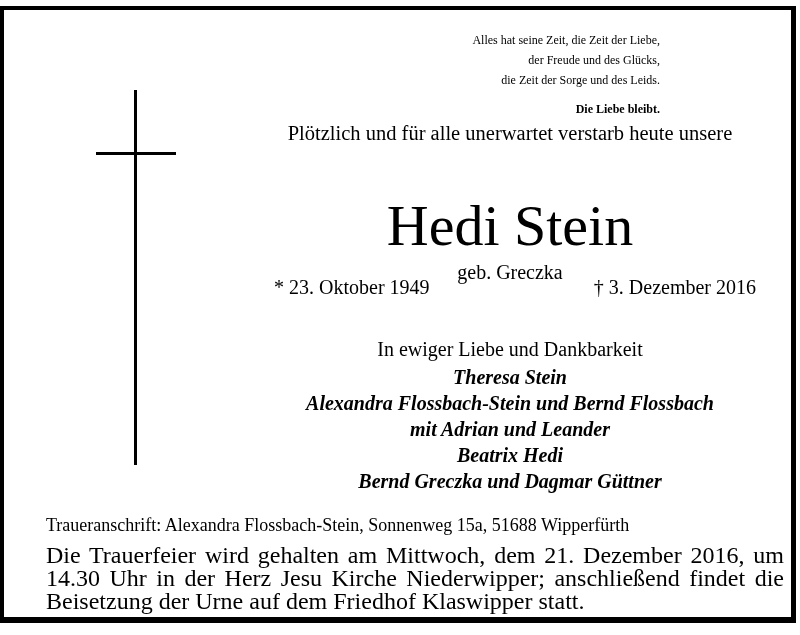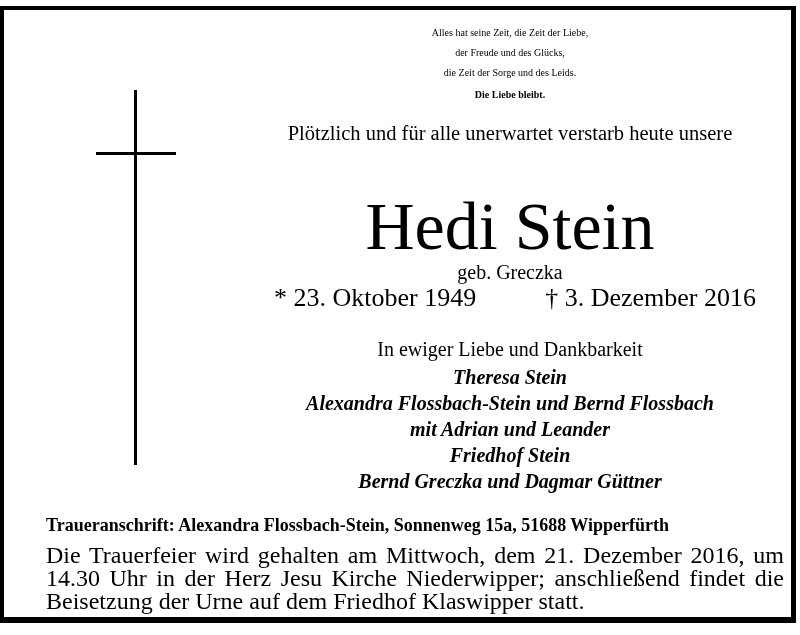--- a/index.html
+++ b/index.html
@@ -1,28 +1,28 @@
 <!DOCTYPE html>
 <html><head>
   <meta charset="utf-8">
   <style>
     html, body { margin: 0; padding: 0; background: #ffffff; }
     body { width: 800px; height: 635px; position: relative; overflow: hidden; font-family: "Liberation Serif", serif; color: #000; }
     .frame { position: absolute; left: 0; top: 6px; width: 796px; height: 617px; border: 4px solid #000; border-right-width: 5px; border-bottom-width: 6px; box-sizing: border-box; background: #fff; }
     .cross-v { position: absolute; left: 134px; top: 90px; width: 3px; height: 375px; background: #000; }
     .cross-h { position: absolute; left: 96px; top: 152px; width: 80px; height: 3px; background: #000; }
-    .motto { position: absolute; left: 360px; top: 23px; width: 300px; text-align: center; font-size: 10px; line-height: 20px; }
-    .motto .bold { font-weight: bold; margin-top: 2px; }
+    .motto { position: absolute; left: 360px; top: 30px; width: 300px; text-align: right; font-size: 12px; line-height: 20px; }
+    .motto .bold { font-weight: bold; margin-top: 9px; }
     .intro { position: absolute; left: 240px; top: 120px; width: 540px; text-align: center; font-size: 20.5px; line-height: 27px; }
-    .name { position: absolute; left: 240px; top: 196px; width: 540px; text-align: center; font-size: 68px; line-height: 60px; }
+    .name { position: absolute; left: 240px; top: 196px; width: 540px; text-align: center; font-size: 58px; line-height: 60px; }
     .maiden { position: absolute; left: 240px; top: 260px; width: 540px; text-align: center; font-size: 20px; line-height: 24px; }
-    .dates { position: absolute; left: 274px; top: 285px; width: 482px; font-size: 26px; line-height: 26px; display: flex; justify-content: space-between; }
+    .dates { position: absolute; left: 274px; top: 274px; width: 482px; font-size: 20px; line-height: 26px; display: flex; justify-content: space-between; }
     .dedication { position: absolute; left: 240px; top: 336px; width: 540px; text-align: center; font-size: 20px; line-height: 26px; }
     .mourners { position: absolute; left: 240px; top: 364px; width: 540px; text-align: center; font-size: 20px; line-height: 26px; font-weight: bold; font-style: italic; }
-    .address { position: absolute; left: 46px; top: 514px; width: 740px; font-size: 18px; line-height: 22px; font-weight: bold; }
+    .address { position: absolute; left: 46px; top: 514px; width: 740px; font-size: 18px; line-height: 22px; }
     .funeral { position: absolute; left: 46px; top: 544px; width: 738px; font-size: 24px; line-height: 23px; text-align: justify; }
   </style>
 </head>
 <body>
 
 <div class="frame"></div>
 
 <div>
   <div class="cross-v"></div>
   <div class="cross-h"></div>
@@ -46,18 +46,18 @@
   <span>* 23. Oktober 1949</span>
   <span>† 3. Dezember 2016</span>
 </div>
 
 <div class="dedication">In ewiger Liebe und Dankbarkeit</div>
 
 <div class="mourners">
   <div>Theresa Stein</div>
   <div>Alexandra Flossbach-Stein und Bernd Flossbach</div>
   <div>mit Adrian und Leander</div>
-  <div>Friedhof Stein</div>
+  <div>Beatrix Hedi</div>
   <div>Bernd Greczka und Dagmar Güttner</div>
 </div>
 
 <div class="address">Traueranschrift: Alexandra Flossbach-Stein, Sonnenweg 15a, 51688 Wipperfürth</div>
 <div class="funeral">Die Trauerfeier wird gehalten am Mittwoch, dem 21. Dezember 2016, um 14.30 Uhr in der Herz Jesu Kirche Niederwipper; anschließend findet die Beisetzung der Urne auf dem Friedhof Klaswipper statt.</div>
 
 </body></html>

